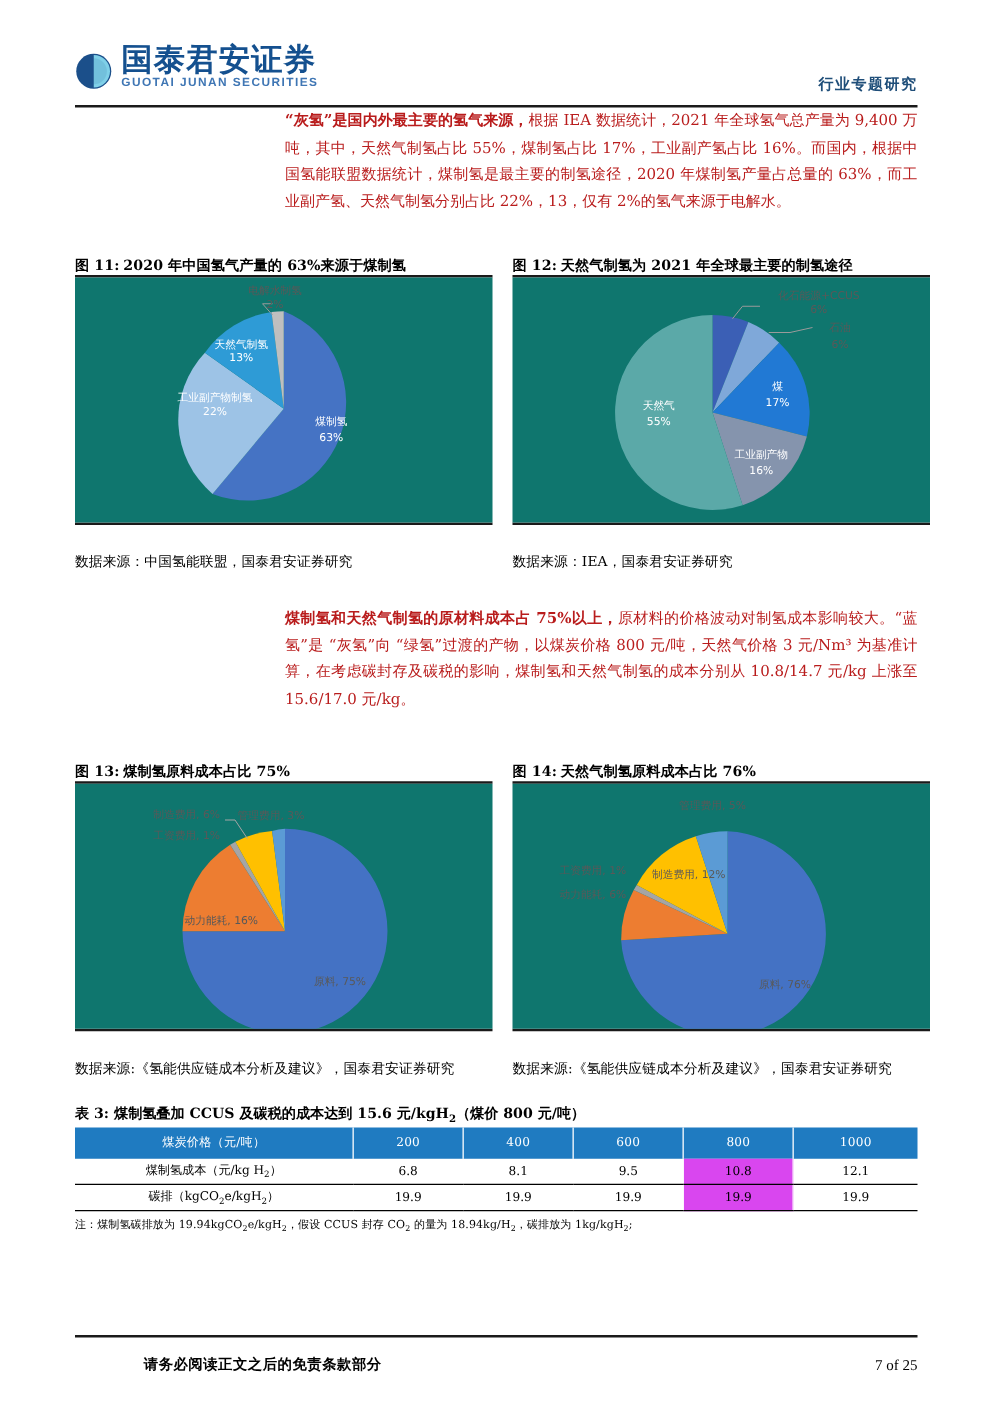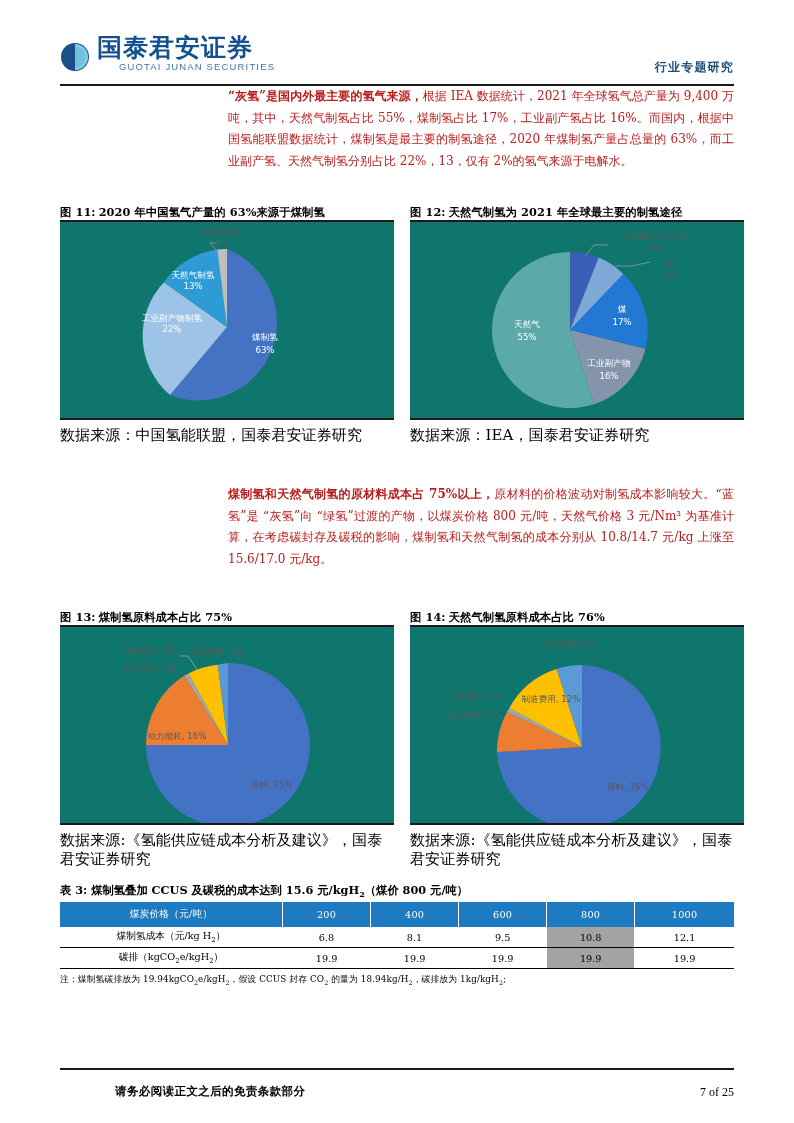--- a/index.html
+++ b/index.html
@@ -18,22 +18,22 @@
   .logo-wrap { position:absolute; left:0; top:2px; display:flex; align-items:flex-end; }
   .logo-mark { width:30px; height:30px; position:relative; margin-right:7px; }
   .logo-text-block { display:flex; flex-direction:column; line-height:1; }
   .logo-cn {
     font-family:"DejaVu Sans", sans-serif;
     font-weight:bold; font-size:25px; color:#14508f;
     letter-spacing:1px;
   }
   .logo-en {
     font-family:"Liberation Sans", sans-serif;
-    font-weight:normal; font-size:9.5px; color:#3f76b4;
-    letter-spacing:1.15px; margin-top:2px;margin-left:22px;
+    font-weight:bold; font-size:9.5px; color:#3f76b4;
+    letter-spacing:1.15px; margin-top:2px;
   }
   .header-right {
     position:absolute; right:0; top:26px;
     font-family:"DejaVu Serif", serif;
     font-weight:bold; font-size:12px; color:#1f4e79;
     letter-spacing:1.2px;
   }
   .header-rule {
     position:absolute; left:60px; top:84px; width:674px; height:2px;
     background:#1a1a1a;
@@ -58,21 +58,21 @@
     font-family:"DejaVu Serif", serif;
     font-weight:bold; font-size:11.3px; color:#000;
     padding-bottom:0; letter-spacing:0.1px;
   }
   .fig-title .num { margin-right:3px; }
   .fig-rule-top { height:2.2px; background:#1a1a1a; }
   .fig-body { position:relative; height:196px; background:#0f766e; }
   .fig-rule-bot { height:1.4px; background:#1a1a1a; }
   .fig-src {
     font-family:"DejaVu Serif", serif;
-    font-size:15px; color:#000; padding-top:6px; letter-spacing:0.1px;
+    font-size:11px; color:#000; padding-top:22px; letter-spacing:0.1px;
   }
 
   #fig11 { left:60px; top:205px; }
   #fig12 { left:410px; top:205px; }
   #fig13 { left:60px; top:610px; }
   #fig14 { left:410px; top:610px; }
 
   .pie-svg { position:absolute; left:0; top:0; }
   .plabel {
     font-family:"DejaVu Sans", sans-serif;
@@ -106,21 +106,21 @@
     height:19px; letter-spacing:0.2px;
     border-left:1px solid #ffffff; border-right:1px solid #ffffff;
   }
   table.data thead th:first-child { border-left:none; }
   table.data thead th:last-child { border-right:none; }
   table.data tbody tr { border-bottom:1px solid #000; }
   table.data tbody td { border-bottom:1px solid #000; }
   table.data tbody td:first-child { border-left:none;margin-top:44px; }
   table.data tbody td:last-child { border-right:none; }
   table.data tbody td.lbl { width:218px; }
-  td.hl { background:#a3a3a3; }
+  td.hl { background:#d946ef; }
   th.hl { background:#1F7BC1; }
   .cell2 { line-height:14.5px; }
   .note {
     font-family:"DejaVu Serif", serif;
     font-size:8.8px; color:#000; padding-top:5px; letter-spacing:0.1px;
   }
 
   
   .footer-rule {
     position:absolute; left:60px; top:1068px; width:674px; height:1.6px; background:#1a1a1a;

